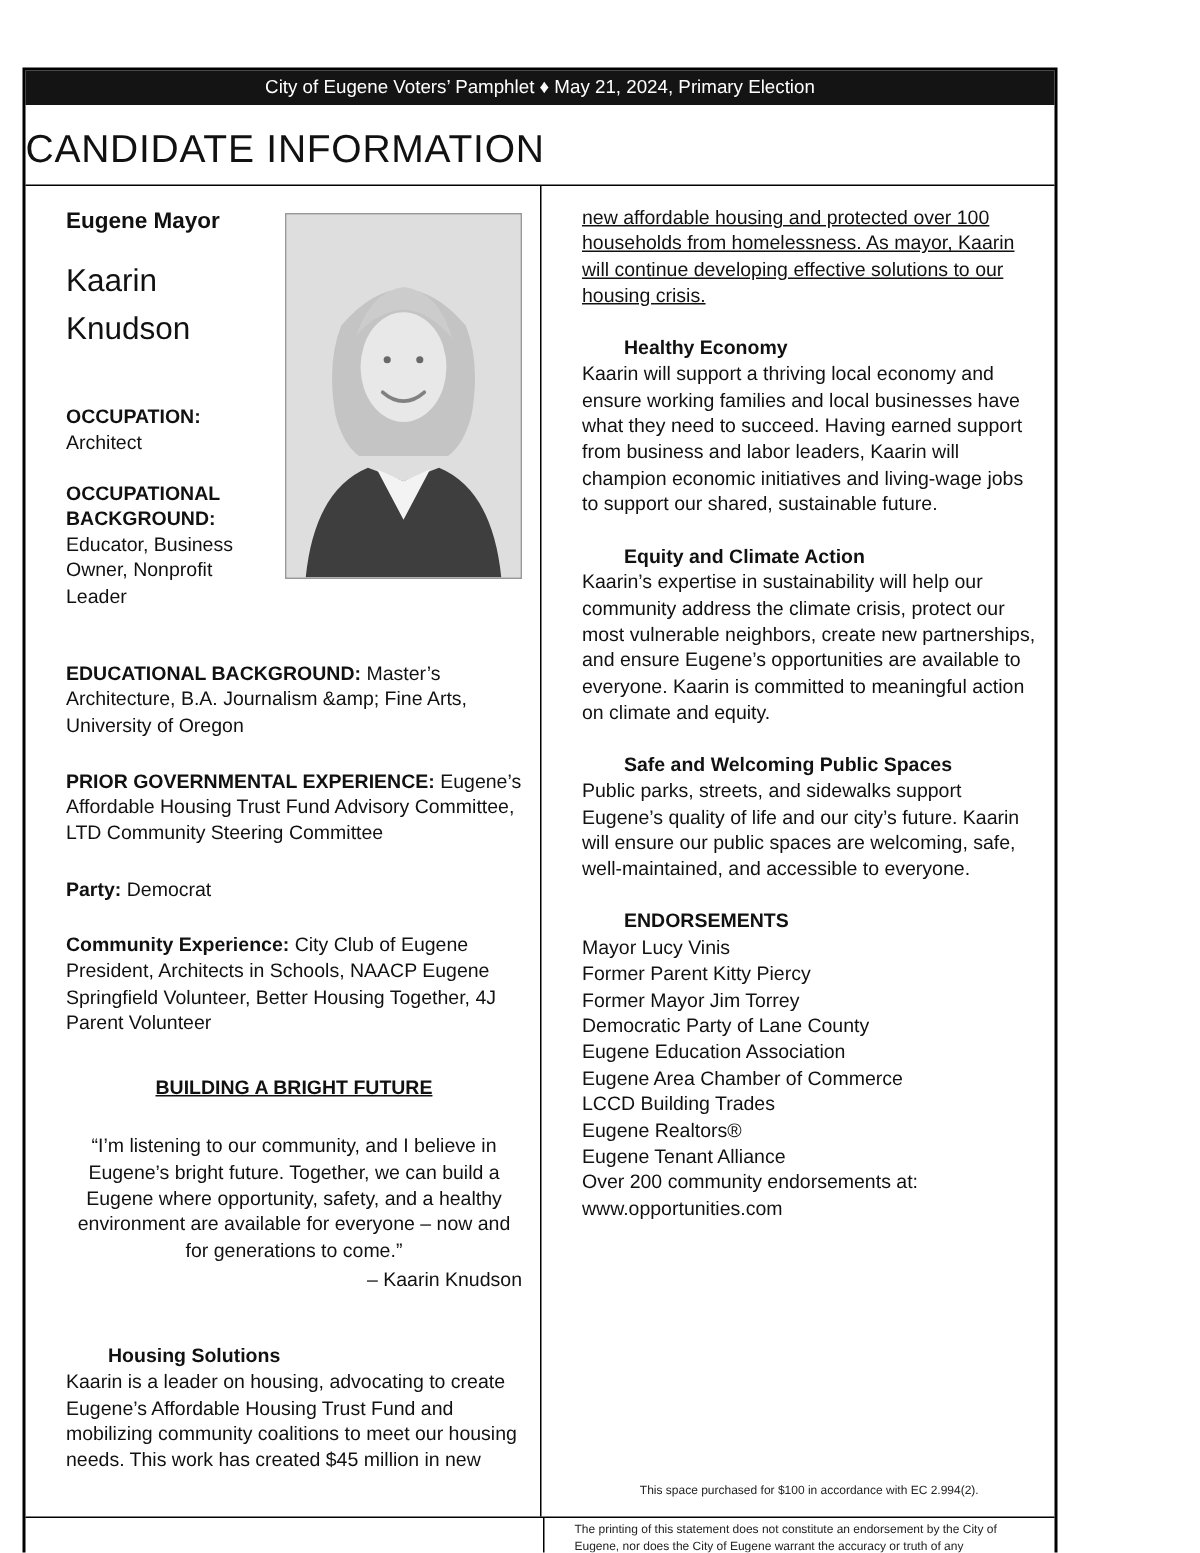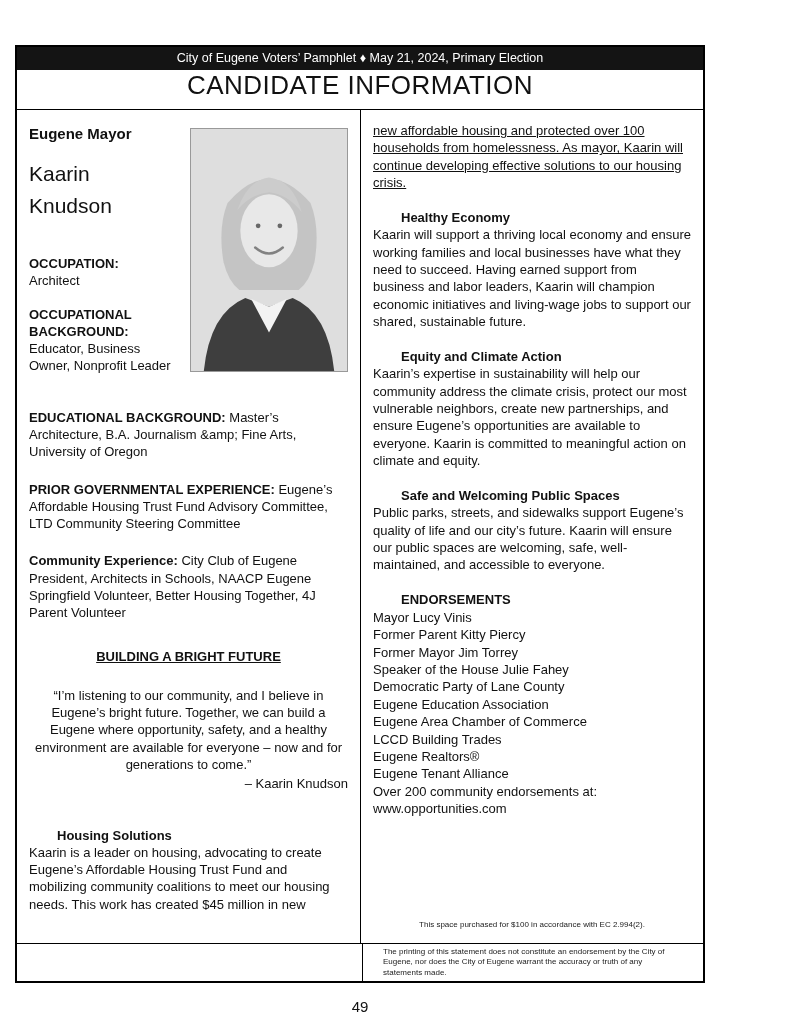--- a/index.html
+++ b/index.html
@@ -11,26 +11,26 @@
     position: relative;
   }
   .page { width: 720px; height: 1035px; padding-top: 45px; }
   .box { width: 690px; margin: 0 auto; border: 2px solid #000; background: #fff; }
 
   .banner {
     background: #141414; color: #fff; text-align: center;
     font-size: 12.5px; padding: 4px 0 5px;
   }
   .title {
-    text-align: center; font-size: 26px; letter-spacing: .5px;
-    padding: 0 0 8px; border-bottom: 1px solid #000;
+    font-size: 26px; letter-spacing: .5px;
+    padding: 14px 0 8px; border-bottom: 1px solid #000;
   }
 
   .columns { display: flex; align-items: stretch; min-height: 826px; }
-  .col { width: 345px; padding: 12px 12px 12px 12px; font-size: 13px; line-height: 1.33; }
+  .col { width: 345px; padding: 12px 12px 12px 27px; font-size: 13px; line-height: 1.33; }
   .col-right { border-left: 1px solid #000; display: flex; flex-direction: column; }
 
   
   .top-row { display: flex; margin-bottom: 18px; }
   .id-block { flex: 1; padding-right: 8px; }
   .office { font-size: 15px; font-weight: bold; margin: 2px 0 14px; }
   .cand-name { font-size: 21px; line-height: 1.55; margin-bottom: 32px; }
   .cand-name span { display: block; }
   .lbl { font-weight: bold; }
   .fact { margin-bottom: 16px; }
@@ -117,20 +117,24 @@
         <p class="para">
           <b class="lbl">EDUCATIONAL BACKGROUND:</b>
           <span>Master’s Architecture, B.A. Journalism &amp;amp; Fine Arts, University of Oregon</span>
         </p>
 
         <p class="para">
           <b class="lbl">PRIOR GOVERNMENTAL EXPERIENCE:</b>
           <span>Eugene’s Affordable Housing Trust Fund Advisory Committee, LTD Community Steering Committee</span>
         </p>
 
+        <p class="para">
+          <b class="lbl">Party:</b>
+          <span>Democrat</span>
+        </p>
 
         <p class="para">
           <b class="lbl">Community Experience:</b>
           <span>City Club of Eugene President, Architects in Schools, NAACP Eugene Springfield Volunteer, Better Housing Together, 4J Parent Volunteer</span>
         </p>
 
         <div class="slogan">BUILDING A BRIGHT FUTURE</div>
 
         <div class="quote">“I’m listening to our community, and I believe in Eugene’s bright future. Together, we can build a Eugene where opportunity, safety, and a healthy environment are available for everyone – now and for generations to come.”</div>
         <div class="quote-attr">– Kaarin Knudson</div>
@@ -157,21 +161,20 @@
         <div class="section">
           <div class="sec-head">Safe and Welcoming Public Spaces</div>
           <div>Public parks, streets, and sidewalks support Eugene’s quality of life and our city’s future. Kaarin will ensure our public spaces are welcoming, safe, well-maintained, and accessible to everyone.</div>
         </div>
 
         <div class="section">
           <div class="sec-head">ENDORSEMENTS</div>
           <div class="endorse-line">Mayor Lucy Vinis</div>
           <div class="endorse-line">Former Parent Kitty Piercy</div>
           <div class="endorse-line">Former Mayor Jim Torrey</div>
-          <div class="endorse-line">Speaker of the House Julie Fahey</div>
           <div class="endorse-line">Democratic Party of Lane County</div>
           <div class="endorse-line">Eugene Education Association</div>
           <div class="endorse-line">Eugene Area Chamber of Commerce</div>
           <div class="endorse-line">LCCD Building Trades</div>
           <div class="endorse-line">Eugene Realtors®</div>
           <div class="endorse-line">Eugene Tenant Alliance</div>
           <div class="endorse-line">Over 200 community endorsements at:</div>
           <div class="endorse-line">www.opportunities.com</div>
         </div>
 

